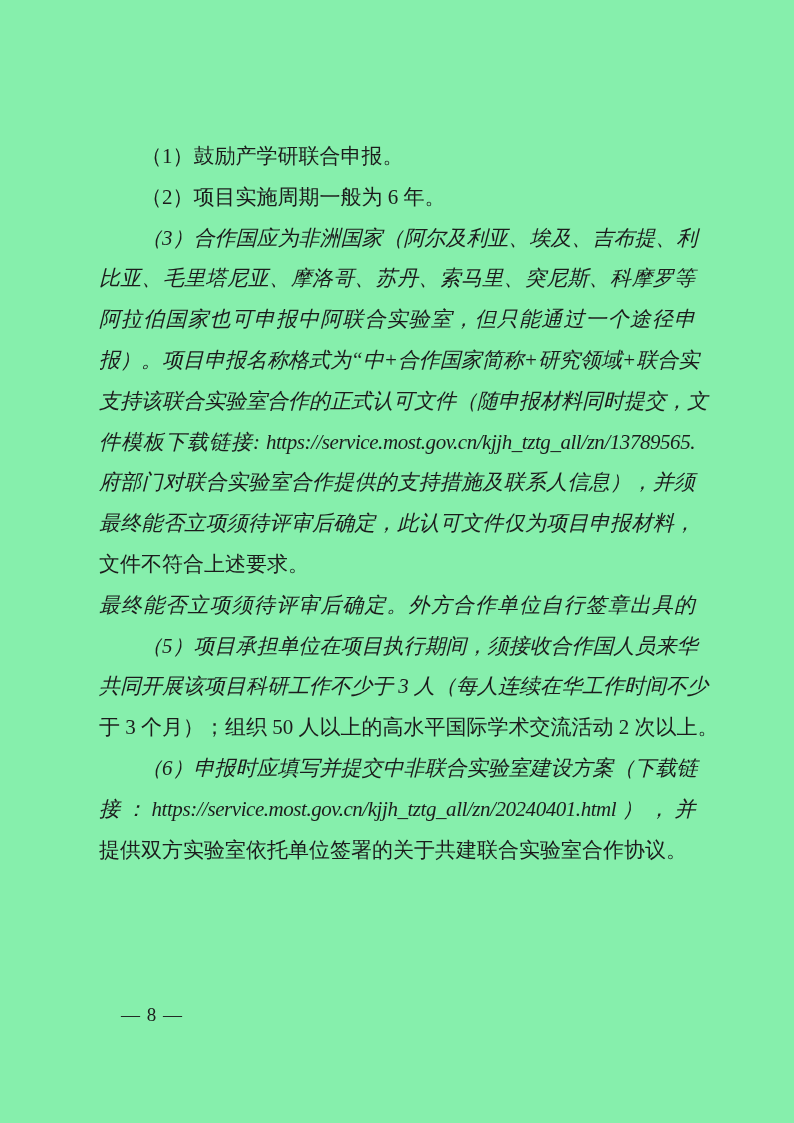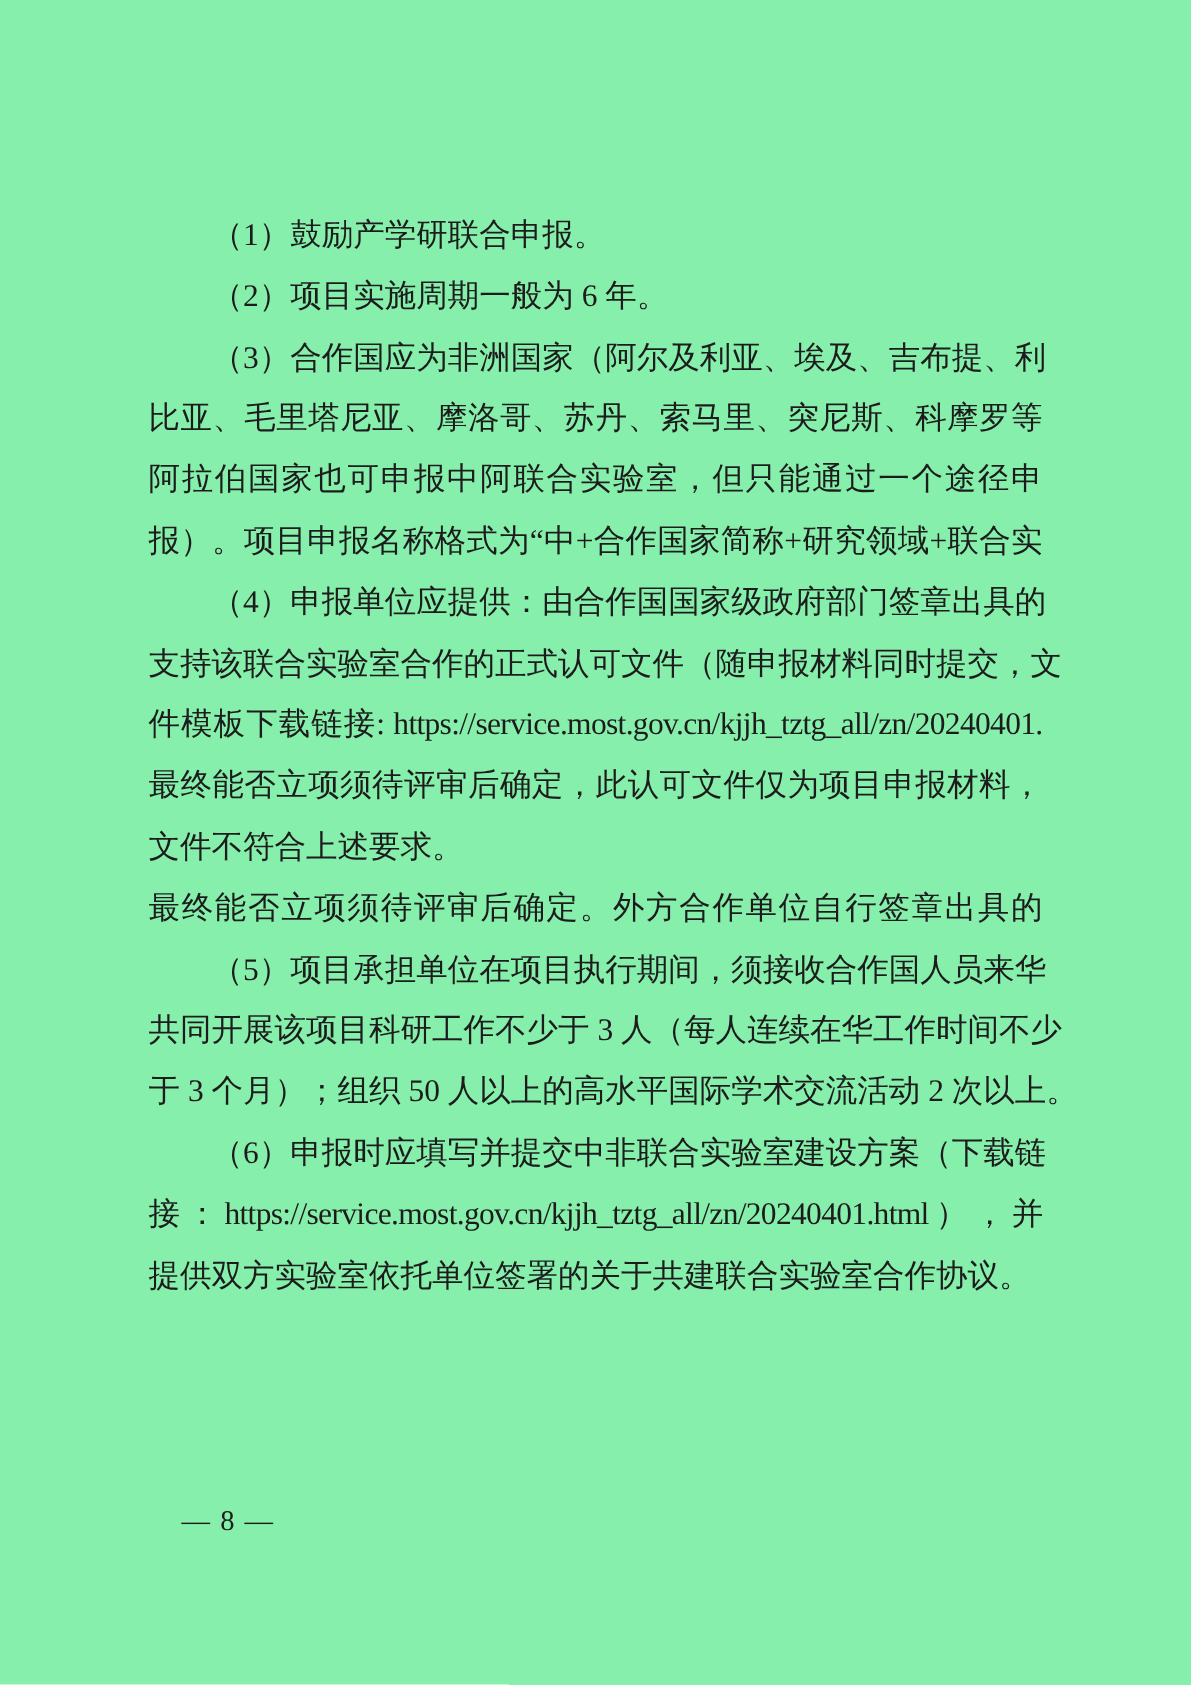--- a/index.html
+++ b/index.html
@@ -31,20 +31,21 @@
   .line {
     white-space: nowrap;
     text-align: left;
   }
   .line.indent {
     text-indent: 2em;
   }
   .line.fill {
     text-align: justify;
     text-align-last: justify;
+    font-style: italic;
   }
   .line.tight {
     letter-spacing: -0.45px;
   }
   .page-footer {
     position: absolute;
     left: 121px;
     top: 1002px;
     font-size: 19px;
     line-height: 26px;
@@ -63,23 +64,23 @@
       <div class="para">
         <div class="line indent">（2）项目实施周期一般为 6 年。</div>
       </div>
       <div class="para">
         <div class="line indent fill">（3）合作国应为非洲国家（阿尔及利亚、埃及、吉布提、利</div>
         <div class="line fill">比亚、毛里塔尼亚、摩洛哥、苏丹、索马里、突尼斯、科摩罗等</div>
         <div class="line fill">阿拉伯国家也可申报中阿联合实验室，但只能通过一个途径申</div>
         <div class="line fill">报）。项目申报名称格式为“中+合作国家简称+研究领域+联合实</div>
       </div>
       <div class="para">
-        <div class="line indent fill">（4）申报单位应提供：由合作国国家级政府部门签章出具的</div>
         <div class="line fill">支持该联合实验室合作的正式认可文件（随申报材料同时提交，文</div>
-        <div class="line fill tight">件模板下载链接: https://service.most.gov.cn/kjjh_tztg_all/zn/20240401.</div>
+        <div class="line fill tight">件模板下载链接: https://service.most.gov.cn/kjjh_tztg_all/zn/13789565.</div>
+        <div class="line fill">府部门对联合实验室合作提供的支持措施及联系人信息），并须</div>
         <div class="line fill">最终能否立项须待评审后确定，此认可文件仅为项目申报材料，</div>
         <div class="line">文件不符合上述要求。</div>
         <div class="line fill">最终能否立项须待评审后确定。外方合作单位自行签章出具的</div>
       </div>
       <div class="para">
         <div class="line indent fill">（5）项目承担单位在项目执行期间，须接收合作国人员来华</div>
         <div class="line fill">共同开展该项目科研工作不少于 3 人（每人连续在华工作时间不少</div>
         <div class="line">于 3 个月）；组织 50 人以上的高水平国际学术交流活动 2 次以上。</div>
       </div>
       <div class="para">

